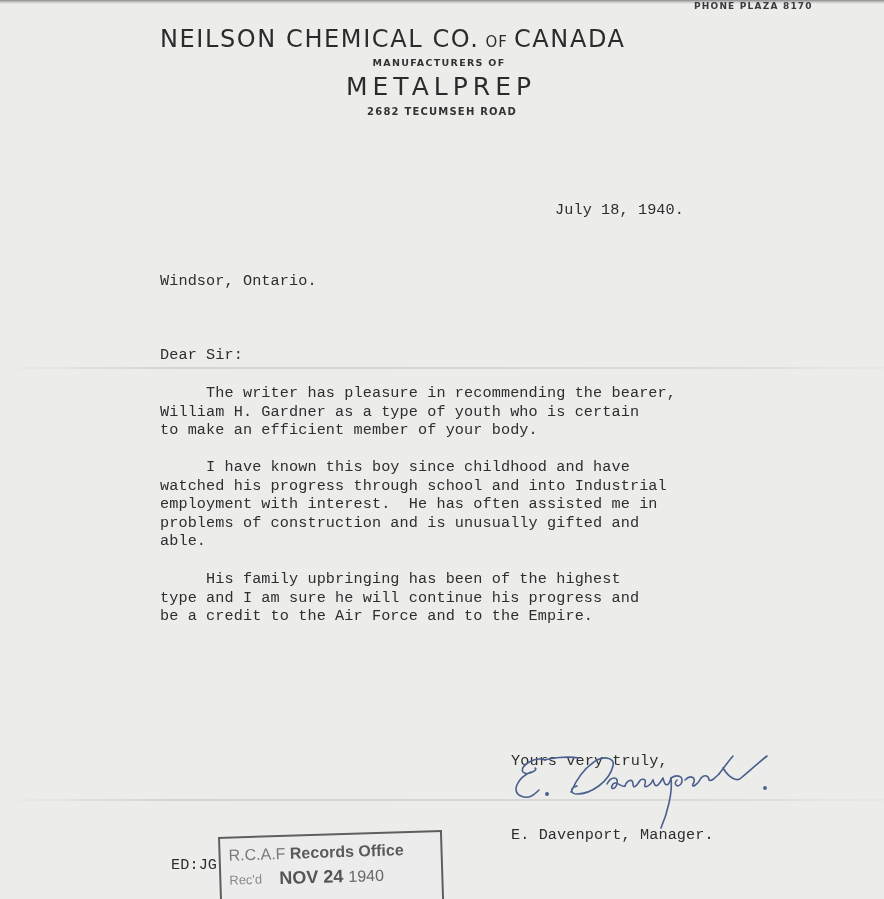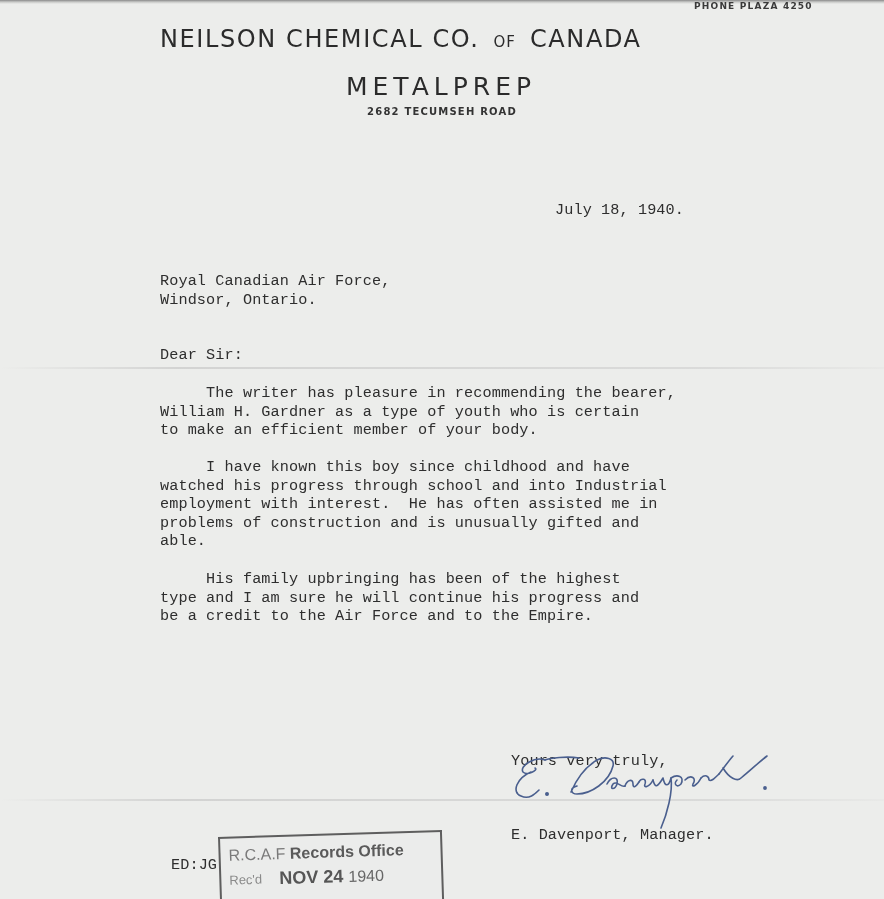--- a/index.html
+++ b/index.html
@@ -52,21 +52,21 @@
       width: 560px;
       font-size: 24px;
       letter-spacing: 1.6px;
       color: #2b2b2b;
       white-space: nowrap;
       font-family: "DejaVu Sans", sans-serif;
     }
     .company .of {
       font-size: 15px;
       letter-spacing: 1px;
-      margin: 0 14px;
+      margin: 0 6px;
     }
     .mfg {
       position: absolute;
       top: 57px;
       left: 0;
       width: 884px;
       text-align: center;
       font-size: 9.5px;
       font-weight: bold;
       letter-spacing: 1.3px;
@@ -187,28 +187,29 @@
     }
     .stamp-date .yr { font-weight: normal; font-size: 16px; color: #666; }
   </style>
 </head>
 <body>
 
 <div class="paper">
   <div class="fold f1"></div>
   <div class="fold f2"></div>
 
-  <div class="phone">PHONE PLAZA 4250</div>
+  <div class="phone">PHONE PLAZA 8170</div>
   <div class="company"><span>NEILSON CHEMICAL CO.</span><span class="of">OF</span><span>CANADA</span></div>
+  <div class="mfg"><span>MANUFACTURERS OF</span></div>
   <div class="product"><span>METALPREP</span></div>
   <div class="address"><span>2682 TECUMSEH ROAD</span></div>
 
   <div class="tw date">July 18, 1940.</div>
 
-  <div class="tw recipient"><div>Royal Canadian Air Force,</div><div>Windsor, Ontario.</div></div>
+  <div class="tw recipient"><div>Windsor, Ontario.</div></div>
 
   <div class="tw salutation">Dear Sir:</div>
 
   <div class="tw p1">     The writer has pleasure in recommending the bearer,
 William H. Gardner as a type of youth who is certain
 to make an efficient member of your body.</div>
   <div class="tw p2">     I have known this boy since childhood and have
 watched his progress through school and into Industrial
 employment with interest.  He has often assisted me in
 problems of construction and is unusually gifted and

